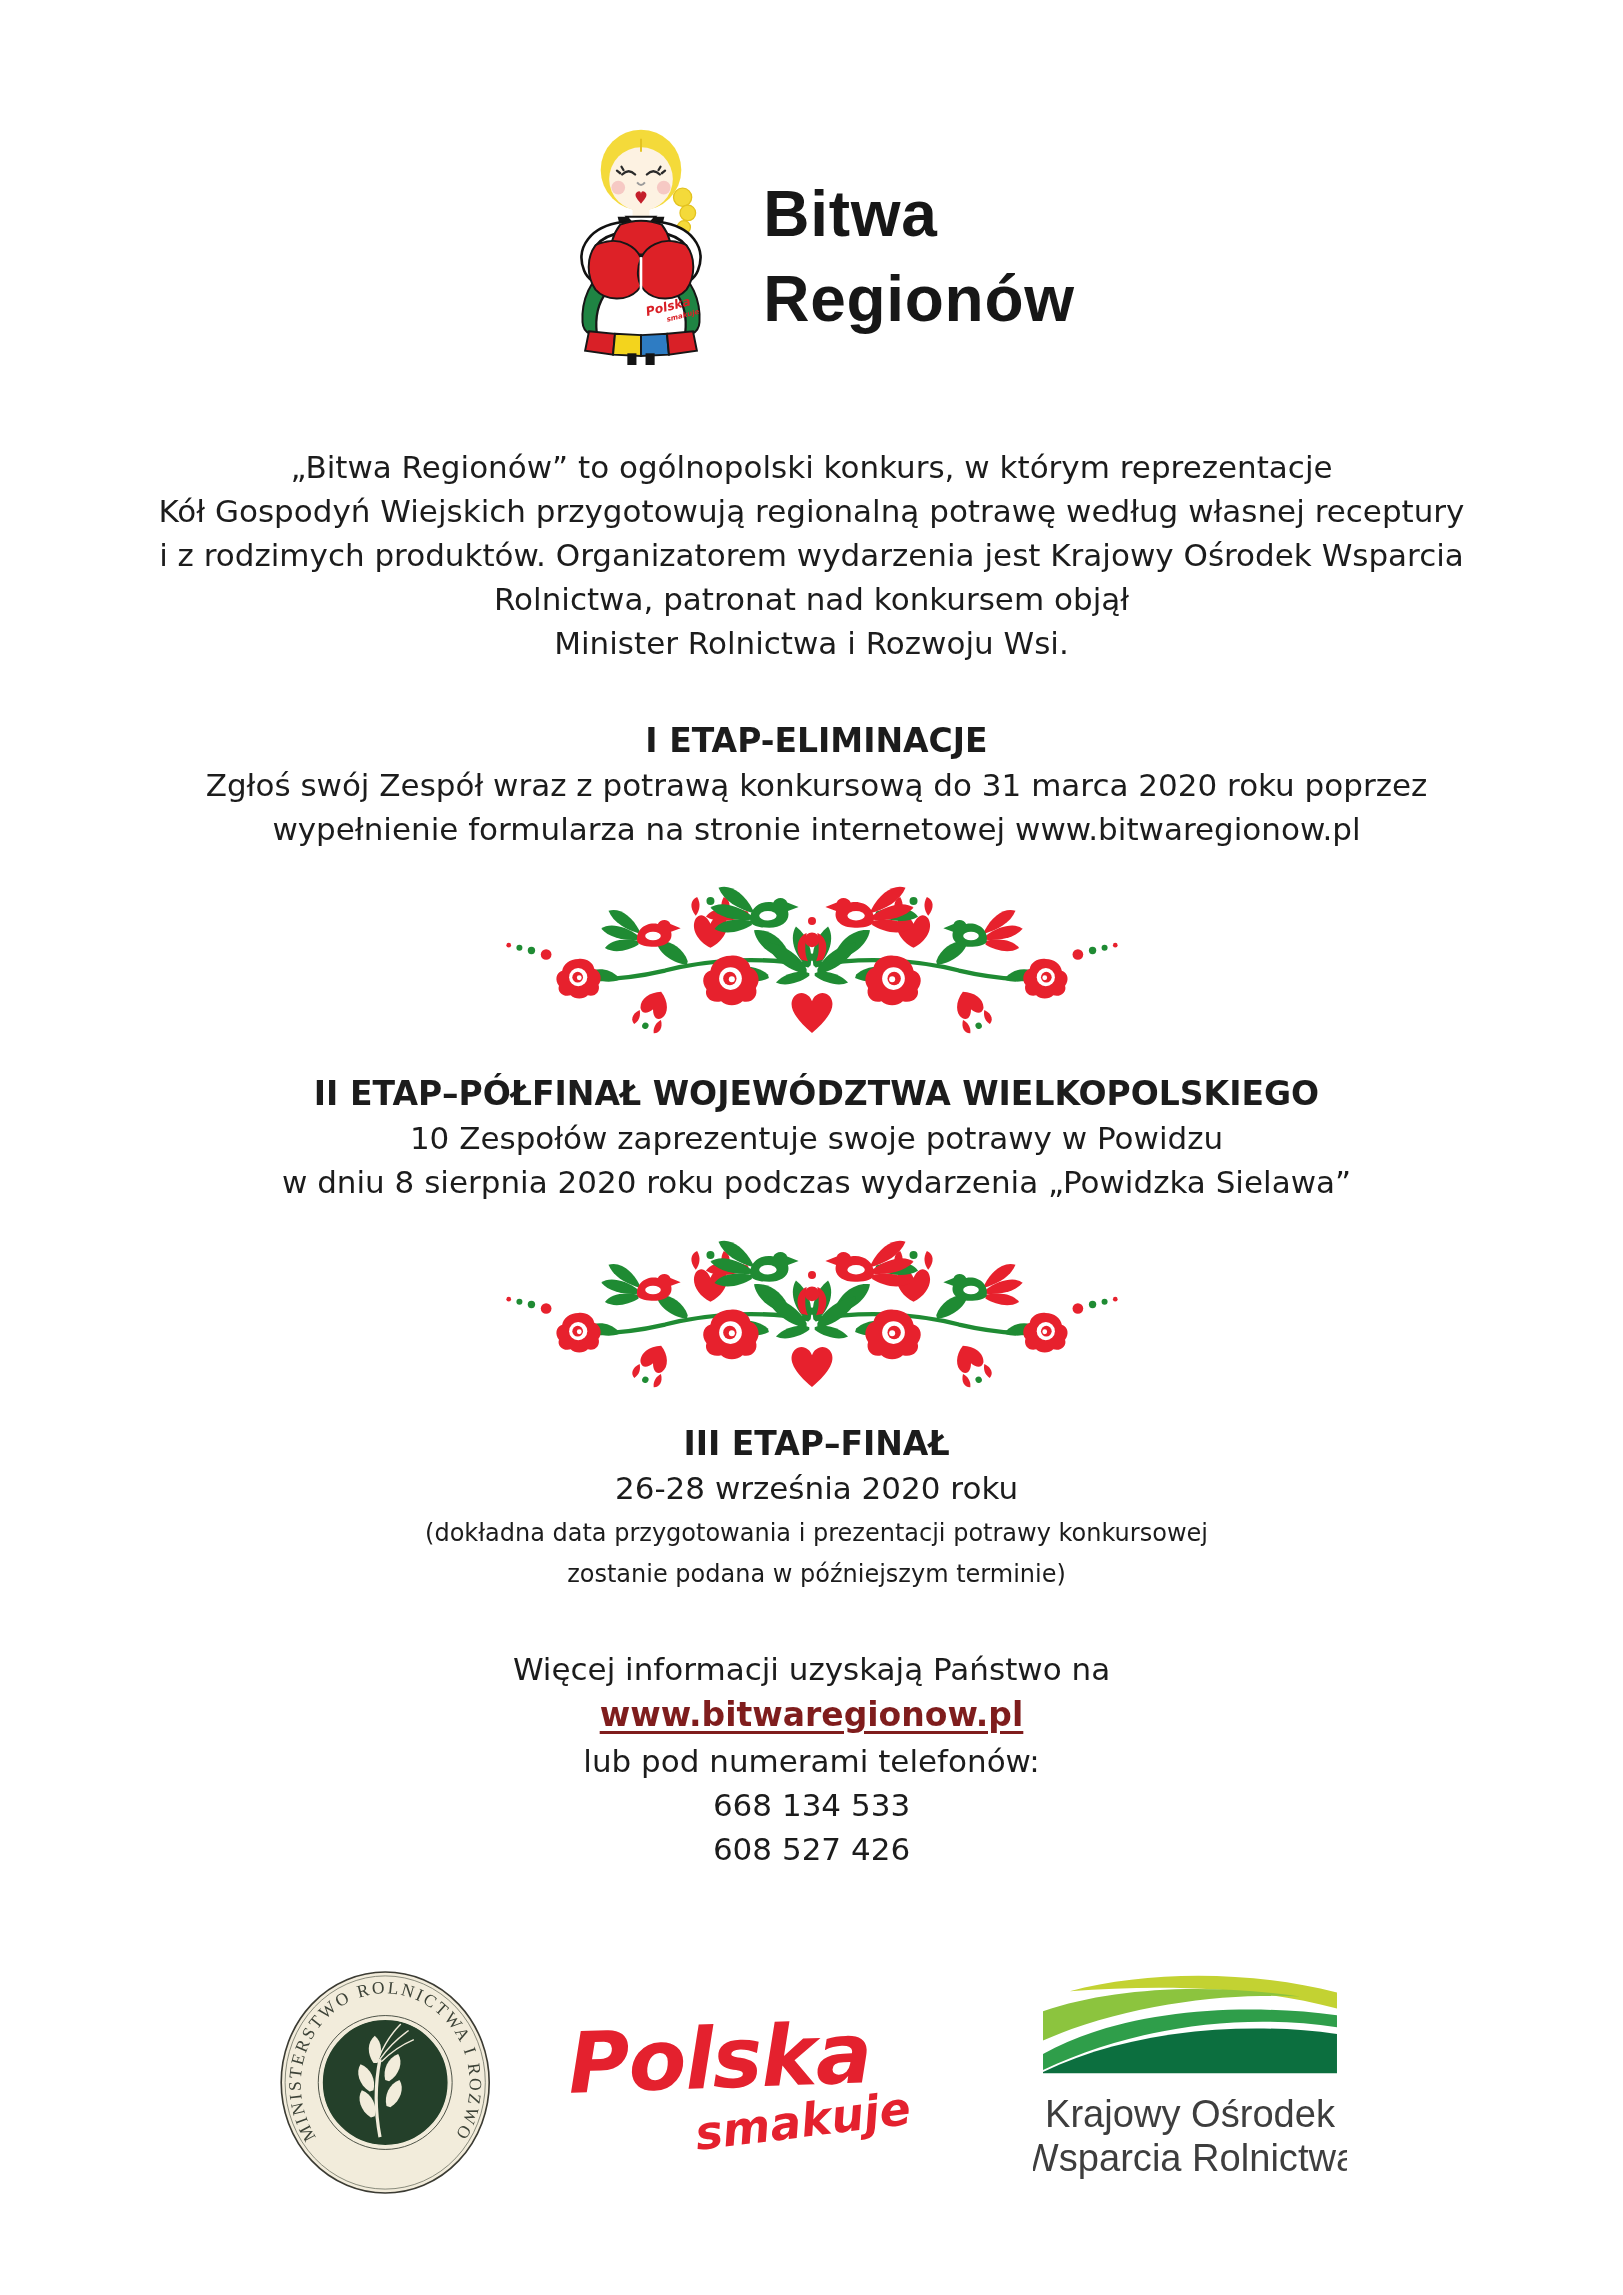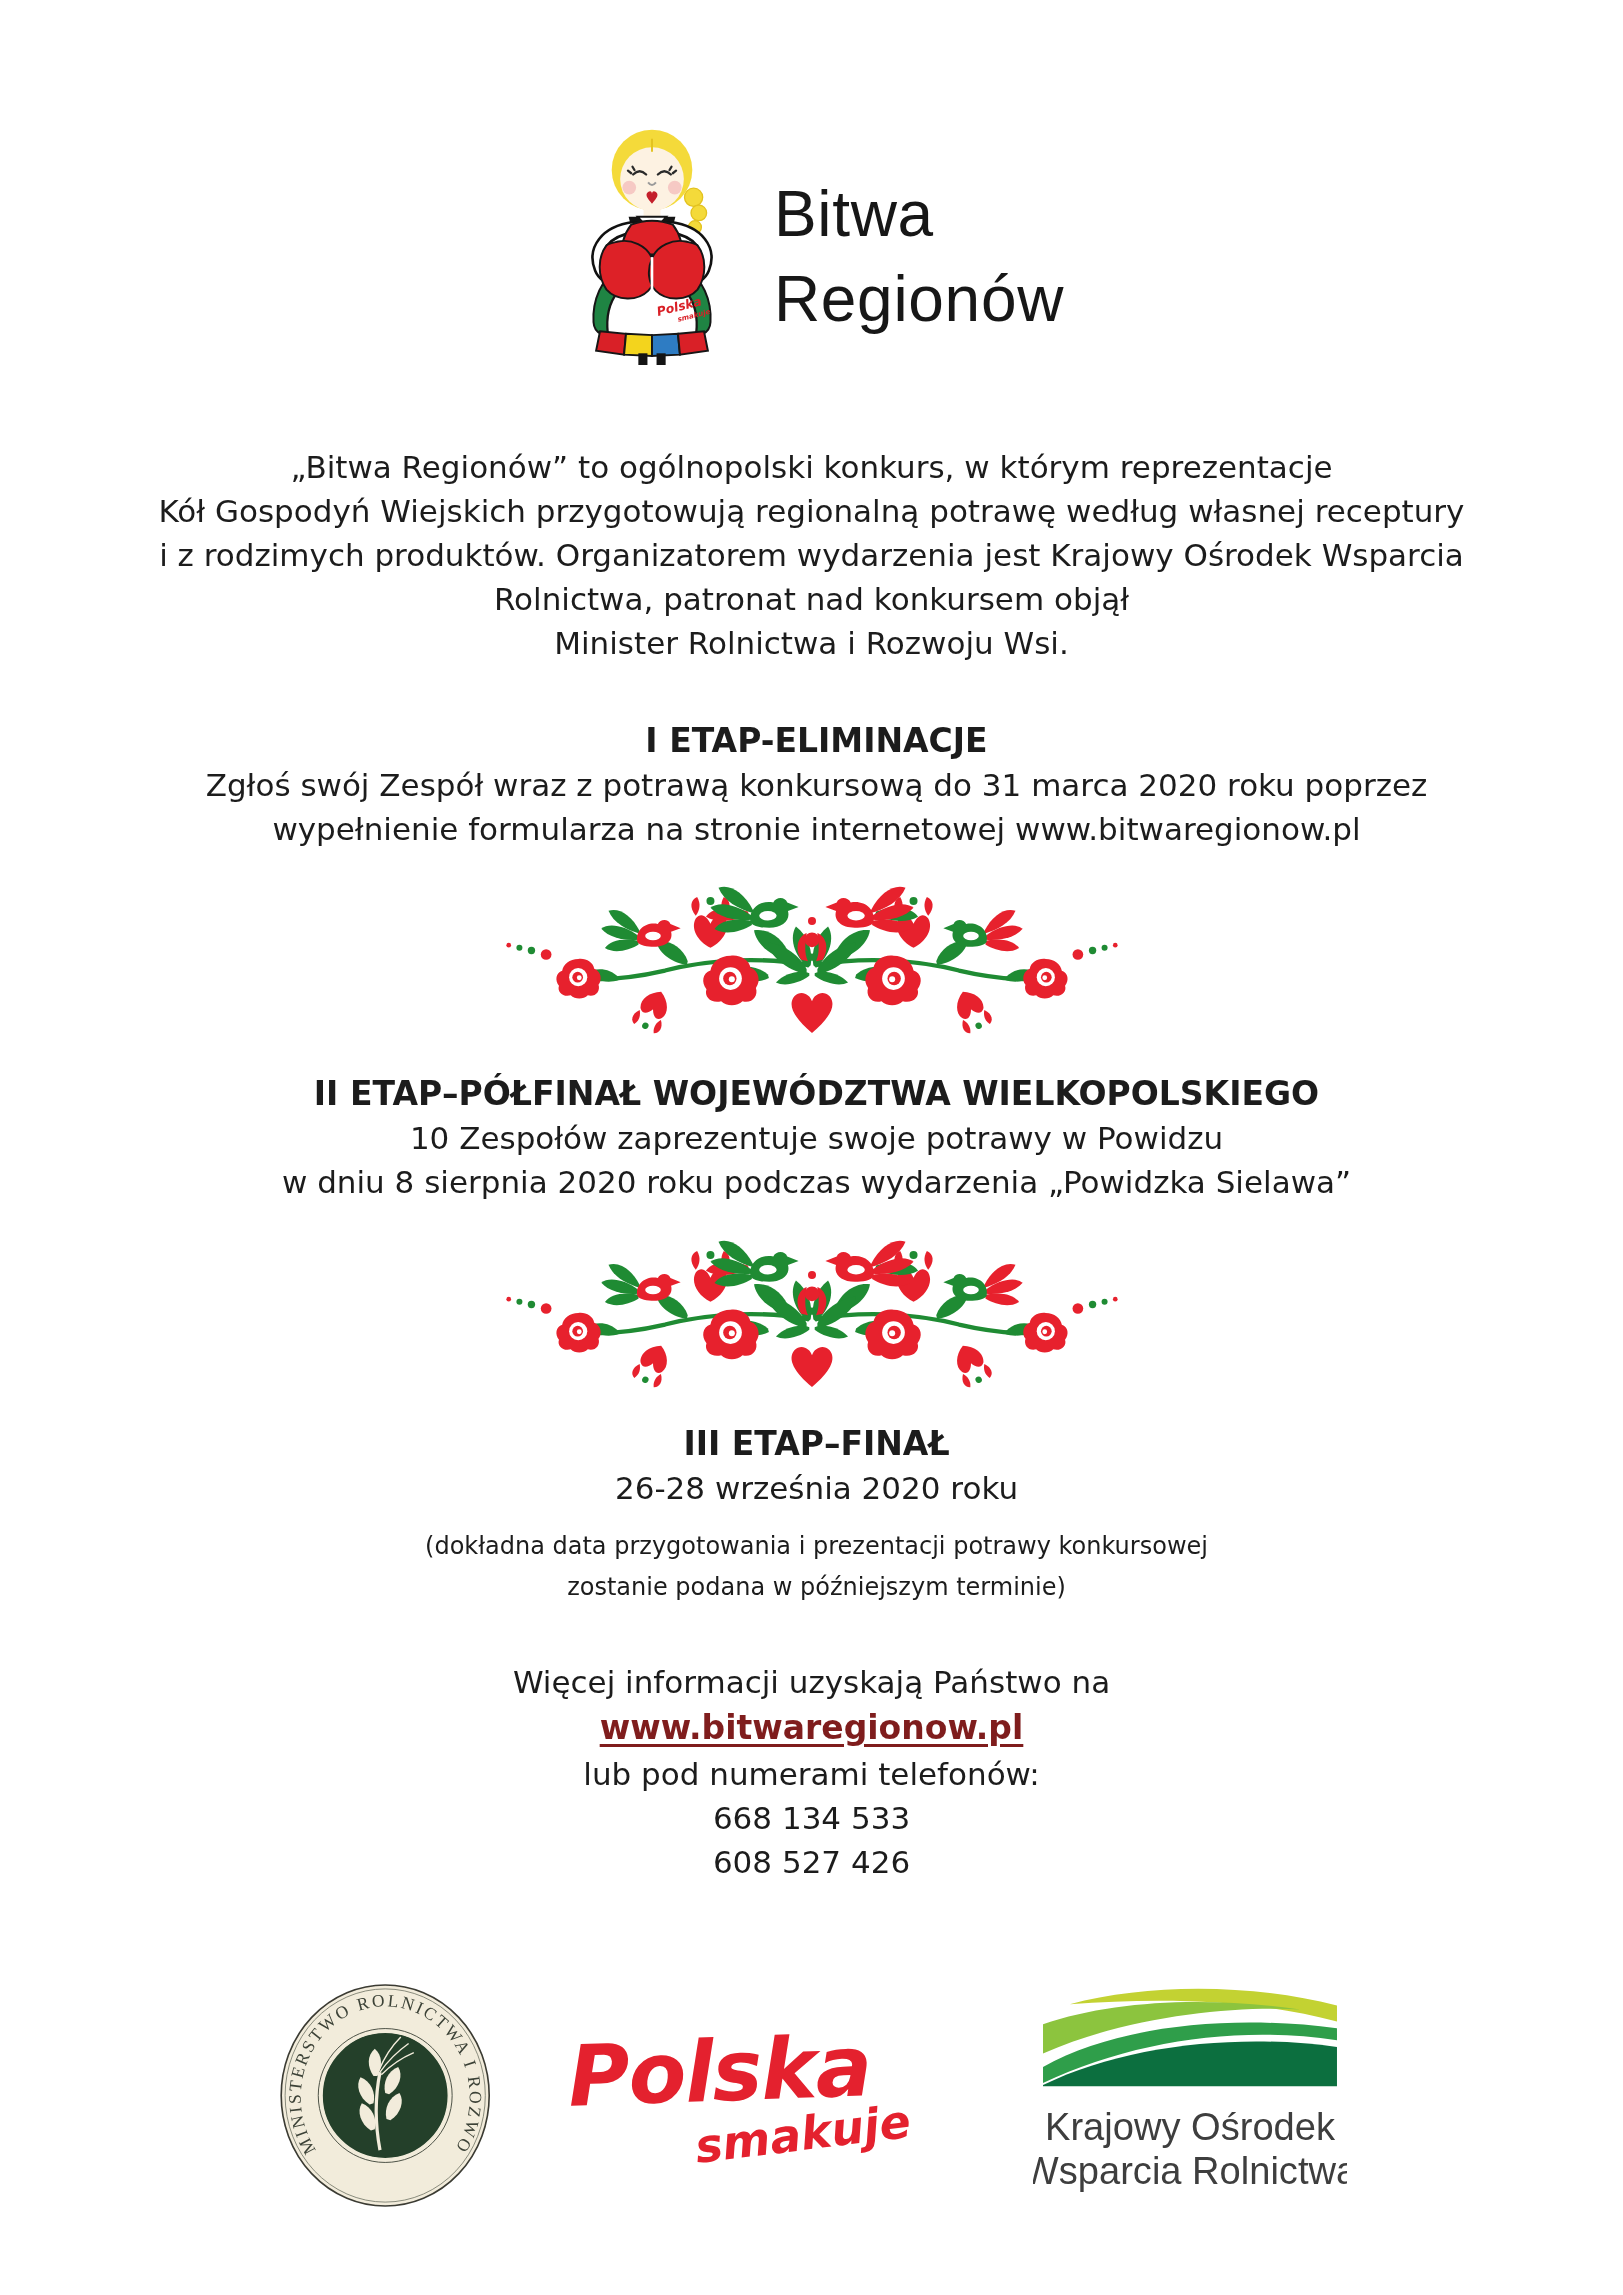--- a/index.html
+++ b/index.html
@@ -18,21 +18,21 @@
   .logo-row{
     display:flex;
     justify-content:center;
     align-items:flex-start;
     gap:29px;
     padding-top:105px;
   }
   .mascot-svg{width:186px;height:260px;display:block;}
   .logo-title{
     font-family:"Liberation Sans","DejaVu Sans",sans-serif;
-    font-weight:normal;
+    font-weight:bold;
     font-size:64px;
     line-height:1.33;
     color:#171717;
     margin-top:67px;
     letter-spacing:0.7px;
     text-align:left;
   }
 
   
   .intro{margin-top:80px;font-size:31px;line-height:44px;}
@@ -40,21 +40,21 @@
   .stage.tight{margin-top:27.5px;}
   .stage.tighter{margin-top:23.6px;}
   .stage-heading{
     font-size:33px;
     font-weight:bold;
     line-height:44px;
     margin:0;
   }
   .line{font-size:31px;line-height:44px;}
   .note-line{font-size:24px;line-height:41px;}
-  .note{margin-top:16px;}
+  .note{margin-top:3px;}
 
   .ornament{display:block;margin:26px auto 0;width:628px;height:167px;}
   .ornament.second{margin-top:27.5px;}
 
   .contact{margin-top:52px;font-size:31px;line-height:47px;}
   .website{
     display:inline-block;
     font-weight:bold;
     font-size:33px;
     text-decoration:underline;

